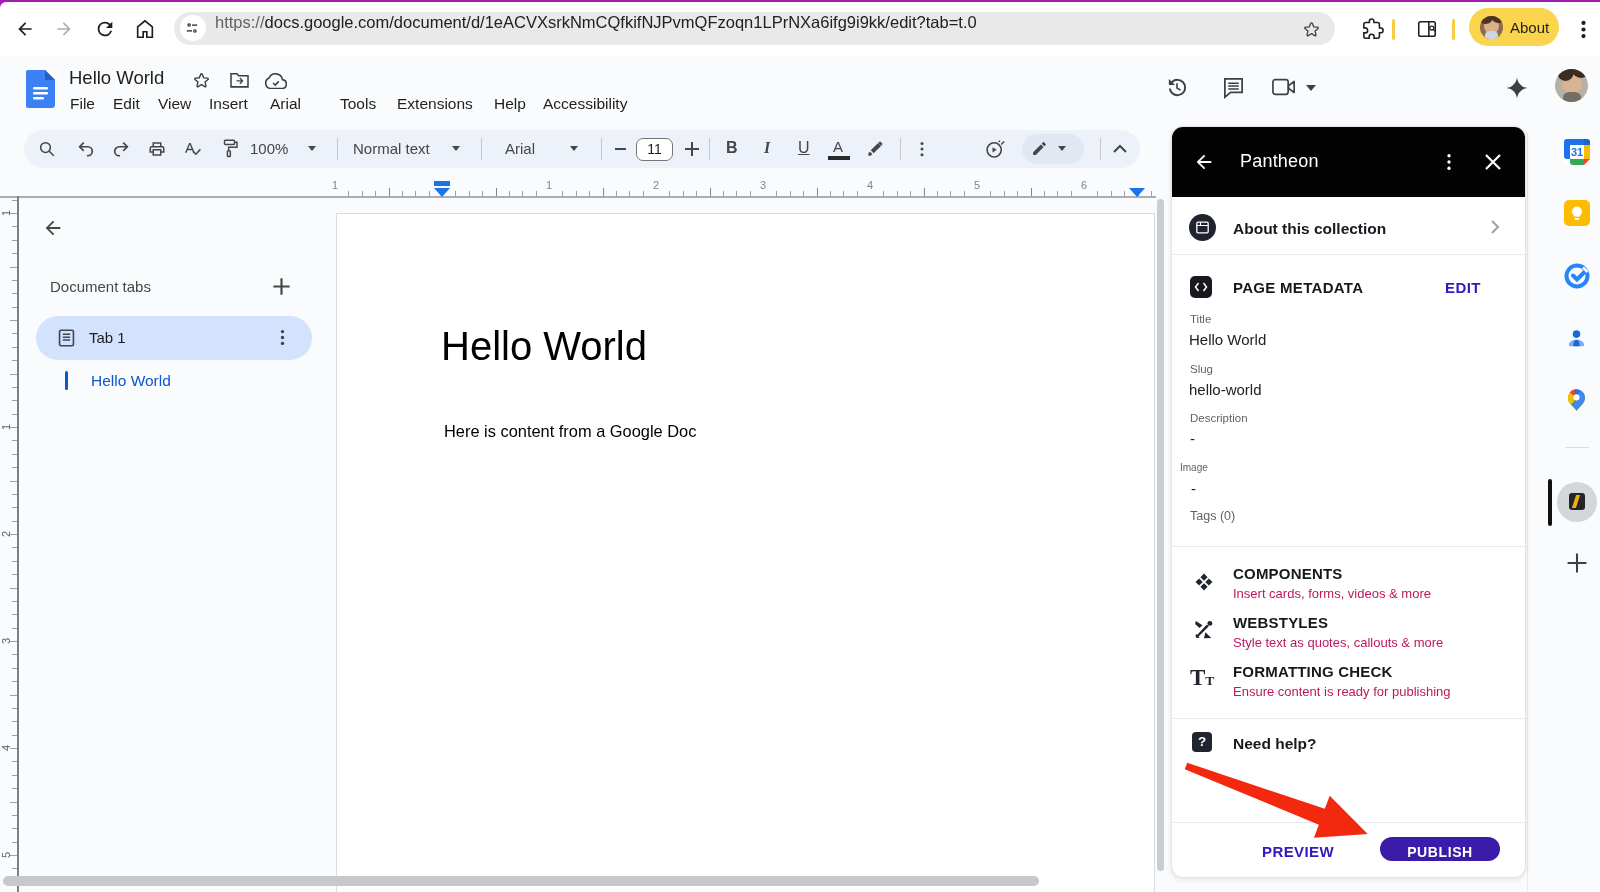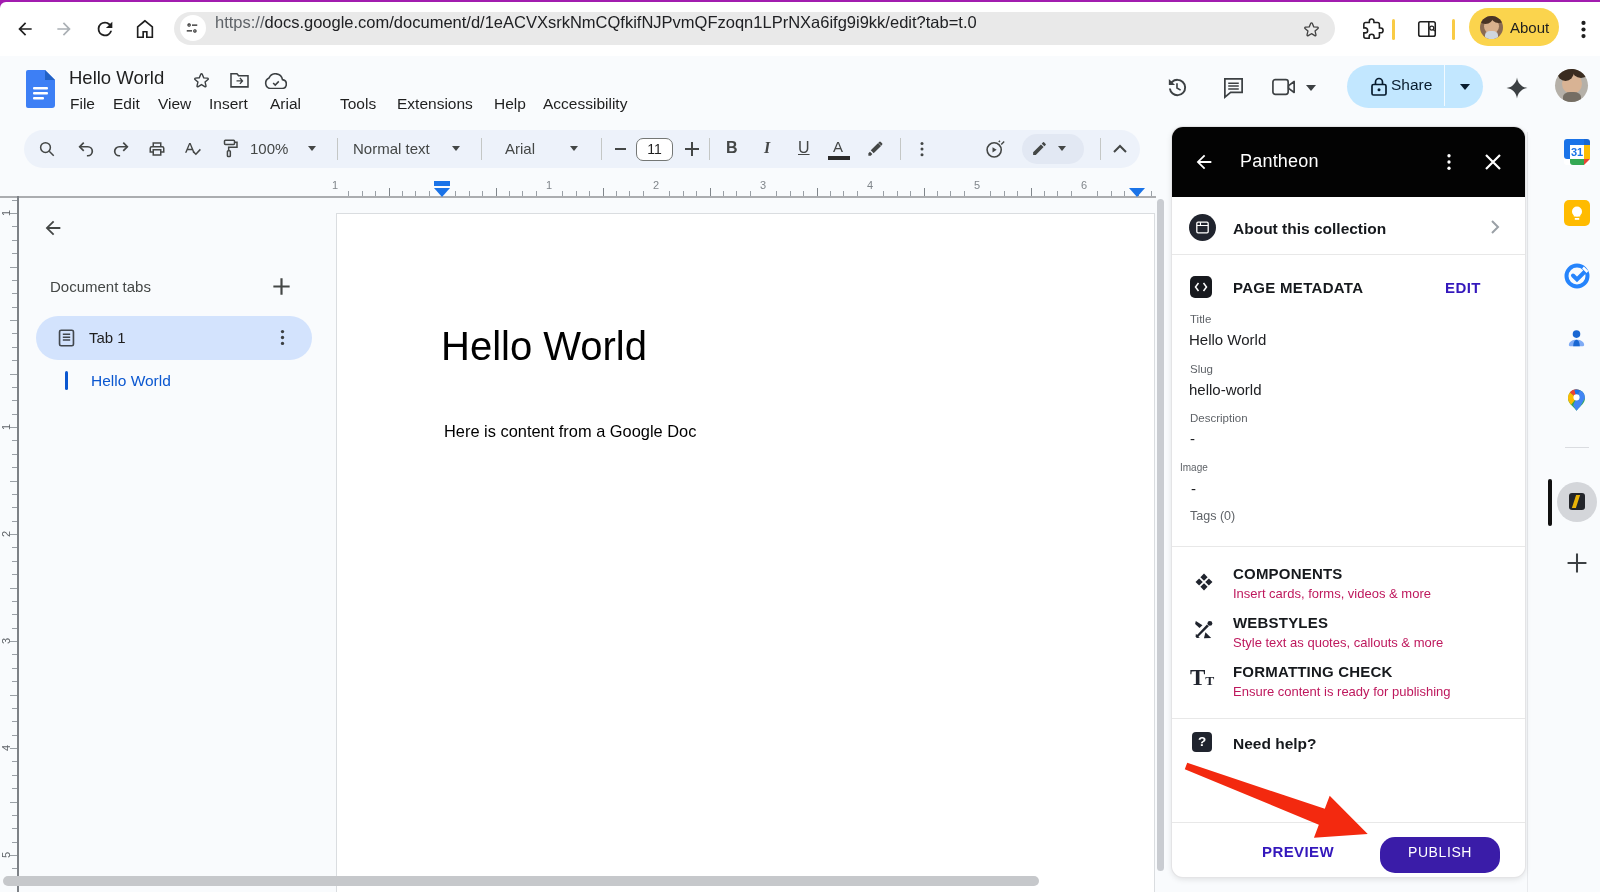--- a/index.html
+++ b/index.html
@@ -41,22 +41,22 @@
   #panel{position:absolute;left:1172px;top:127px;width:353px;height:750px;background:#fff;border-radius:11px;
          box-shadow:0 0 0 1px #E4E4E6,0 2px 6px rgba(0,0,0,.12);}
   #phead{position:absolute;left:0;top:0;width:353px;height:70px;background:#030303;border-radius:11px 11px 0 0;}
   #ptitle{position:absolute;left:68px;top:24px;font-size:18px;font-weight:normal;color:#fff;letter-spacing:.2px;}
   .pdiv{position:absolute;left:0;width:353px;height:1px;background:#E8E8E8;}
   .plabel{position:absolute;font-size:11.5px;color:#5F6368;line-height:13px;}
   .pvalue{position:absolute;font-size:15px;color:#202124;line-height:17px;}
   .prowtitle{position:absolute;font-size:15px;font-weight:bold;color:#16191D;line-height:17px;}
   .prowsub{position:absolute;font-size:13px;color:#be185d;line-height:15px;}
   .plink{font-weight:bold;color:#3418BC;letter-spacing:.4px;}
-  #publish{position:absolute;left:208px;top:710px;width:120px;height:36px;border-radius:15px;background:#3A1CA8;
-           color:#fff;font-size:14px;font-weight:normal;letter-spacing:.6px;text-align:center;line-height:30px;}
+  #publish{position:absolute;left:208px;top:710px;width:120px;height:24px;border-radius:15px;background:#3A1CA8;
+           color:#fff;font-size:14px;font-weight:bold;letter-spacing:.6px;text-align:center;line-height:30px;}
   
   #rcol{position:absolute;left:1527px;top:56px;width:73px;height:836px;background:#F9FBFD;border-left:1px solid #E8EAED;}
   
   #vscroll{position:absolute;left:1157px;top:199px;width:7px;height:672px;border-radius:4px;background:#C9CCD1;}
   #hscroll{position:absolute;left:3px;top:876px;width:1036px;height:10px;border-radius:5px;background:#C6C8CB;}
 </style>
 </head>
 <body>
 <div id="app">
 
@@ -201,30 +201,20 @@
         <path d="M3 3h18v14H9l-6 5z" fill="none" stroke="#3c4043" stroke-width="1.8"></path>
         <path d="M6.5 7.5h11M6.5 10.5h11M6.5 13.5h11" stroke="#3c4043" stroke-width="1.6"></path>
       </svg>
 
   <svg class="abs" style="left:1272px;top:22px" width="24" height="18" viewBox="0 0 26 19">
         <rect x="1" y="1.5" width="16.5" height="16" rx="2.5" fill="none" stroke="#3c4043" stroke-width="1.8"></rect>
         <path d="m18 8 6-4.5v12L18 11z" fill="none" stroke="#3c4043" stroke-width="1.8" stroke-linejoin="round"></path>
       </svg>
   <div class="abs" style="left:1306px;top:29px;width:0;height:0;border:5px solid transparent;border-top:6px solid #3c4043"></div>
 
-  <div class="abs" style="left:1347px;top:9px;width:136px;height:43px;border-radius:21.5px;background:#C2E7FF">
-    <svg class="abs" style="left:24px;top:12px" width="16" height="19" viewBox="0 0 16 19">
-          <rect x="1" y="7.5" width="14" height="10.5" rx="1.5" fill="none" stroke="#081C2E" stroke-width="1.7"></rect>
-          <path d="M4.5 7.5V5a3.5 3.5 0 0 1 7 0v2.5" fill="none" stroke="#081C2E" stroke-width="1.7"></path>
-          <circle cx="8" cy="12.7" r="1.5" fill="#081C2E"></circle>
-        </svg>
-    <div class="abs" style="left:44px;top:11px;font-size:15.5px;color:#081C2E;font-weight:500">Share</div>
-    <div class="abs" style="left:97px;top:0;width:1px;height:41px;background:#F2FAFF"></div>
-    <div class="abs" style="left:113px;top:19px;width:0;height:0;border:5.5px solid transparent;border-top:6.5px solid #081C2E"></div>
-  </div>
 
   <svg class="abs" style="left:1505px;top:20px" width="24" height="24" viewBox="0 0 24 24">
         <path d="M12 1.5c.6 5.6 4.9 9.9 10.5 10.5C16.9 12.6 12.6 16.9 12 22.5 11.4 16.9 7.1 12.6 1.5 12 7.1 11.4 11.4 7.1 12 1.5z" fill="#3c4043"></path>
       </svg>
   <div class="abs" style="left:1555px;top:13px;width:33px;height:33px;border-radius:50%;background:#b5b0a8;overflow:hidden">
      <div class="abs" style="left:7px;top:4px;width:20px;height:21px;border-radius:50%;background:#d8b394"></div>
      <div class="abs" style="left:2px;top:-6px;width:17px;height:18px;border-radius:50%;background:#3a2c20"></div>
      <div class="abs" style="left:17px;top:-8px;width:18px;height:17px;border-radius:50%;background:#3a2c20"></div>
      <div class="abs" style="left:8px;top:23px;width:18px;height:12px;border-radius:40%;background:#756e64"></div>
   </div>

